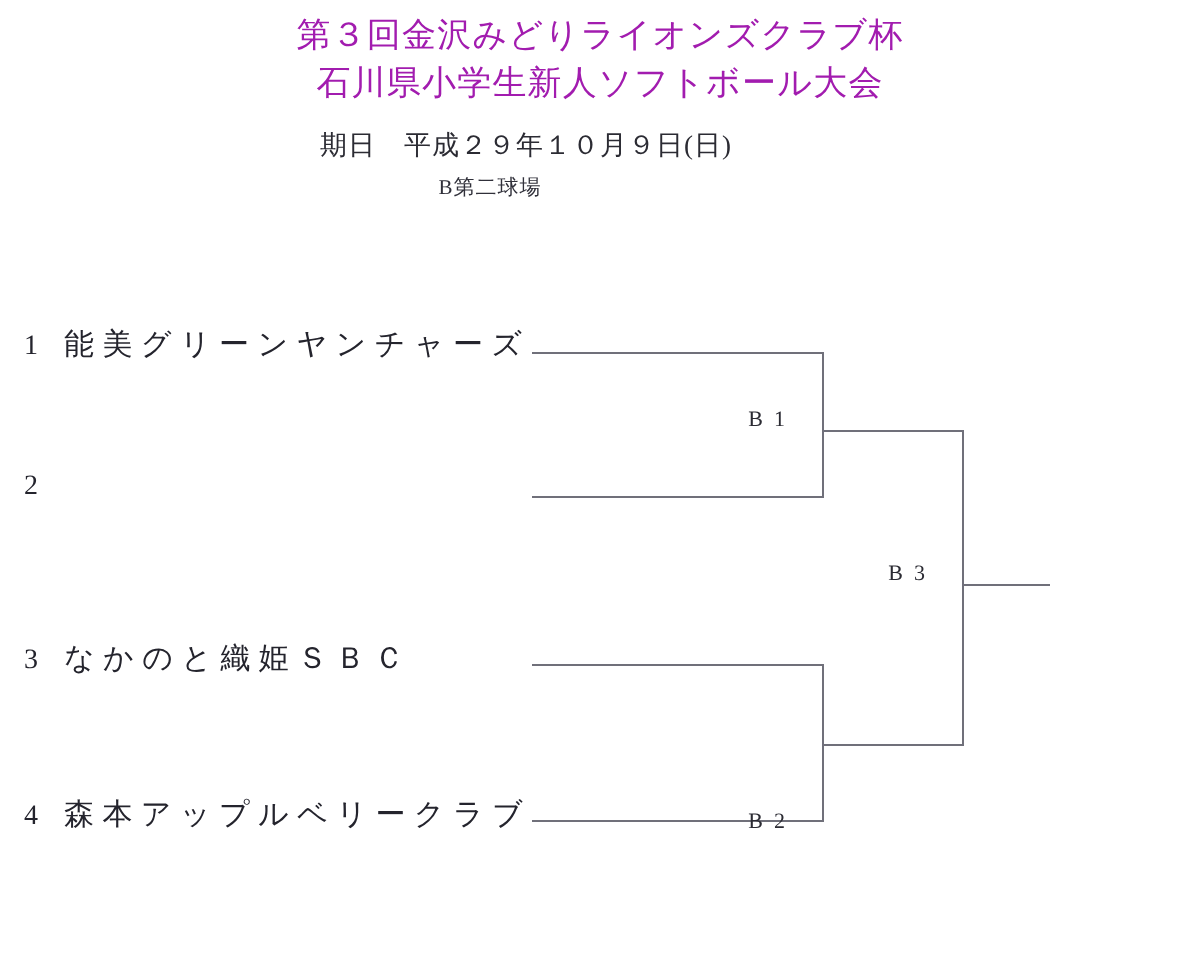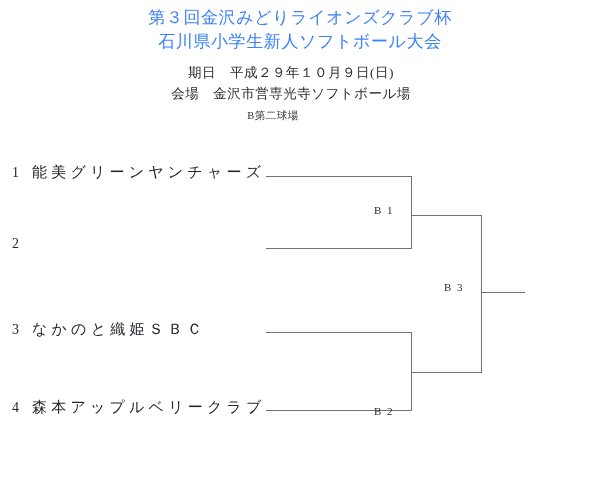--- a/index.html
+++ b/index.html
@@ -25,31 +25,30 @@
     position: absolute;
     left: 0;
     top: 6px;
     width: 600px;
     text-align: center;
   }
   .title-line {
     font-size: 17px;
     line-height: 24px;
     letter-spacing: 0.6px;
-    color: #3b82f6;
+    color: #a21caf;
     white-space: nowrap;
   }
 
   
   .info-block {
     position: absolute;
     left: 0;
     top: 62px;
     width: 526px;
-    padding-left: 28px;
   }
   .info-row {
     display: flex;
     justify-content: center;
     align-items: baseline;
     line-height: 21px;
     font-size: 13.5px;
     color: #2b2b33;
     white-space: nowrap;
   }
@@ -135,24 +134,20 @@
   <div class="title-block">
     <div class="title-line">第３回金沢みどりライオンズクラブ杯</div>
     <div class="title-line">石川県小学生新人ソフトボール大会</div>
   </div>
 
   <div class="info-block">
     <div class="info-row">
       <span class="info-label">期日</span>
       <span class="info-value">平成２９年１０月９日(日)</span>
     </div>
-    <div class="info-row">
-      <span class="info-label">会場</span>
-      <span class="info-value">金沢市営専光寺ソフトボール場</span>
-    </div>
     <div class="info-sub">
       <span class="sub-label">B</span>
       <span class="sub-value">第二球場</span>
     </div>
   </div>
 
   <div class="bracket">
 
     <div class="team team-1">
       <span class="seed">1</span>

